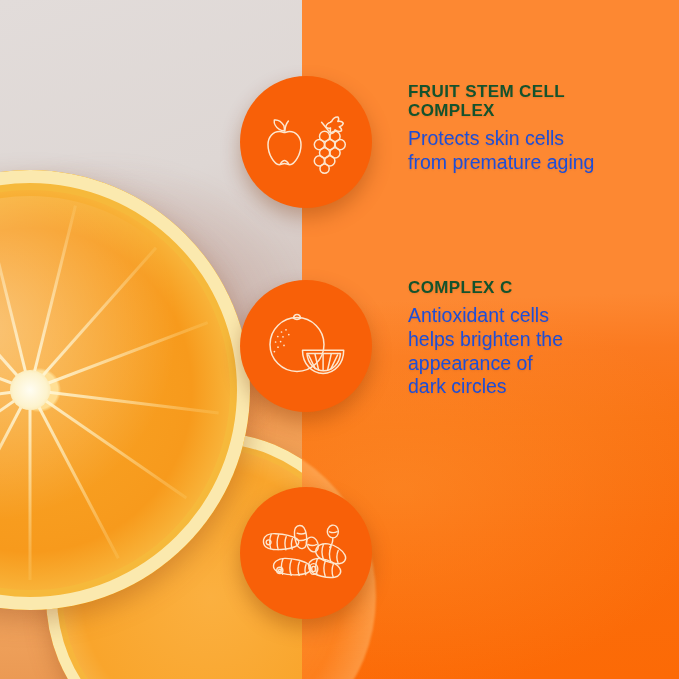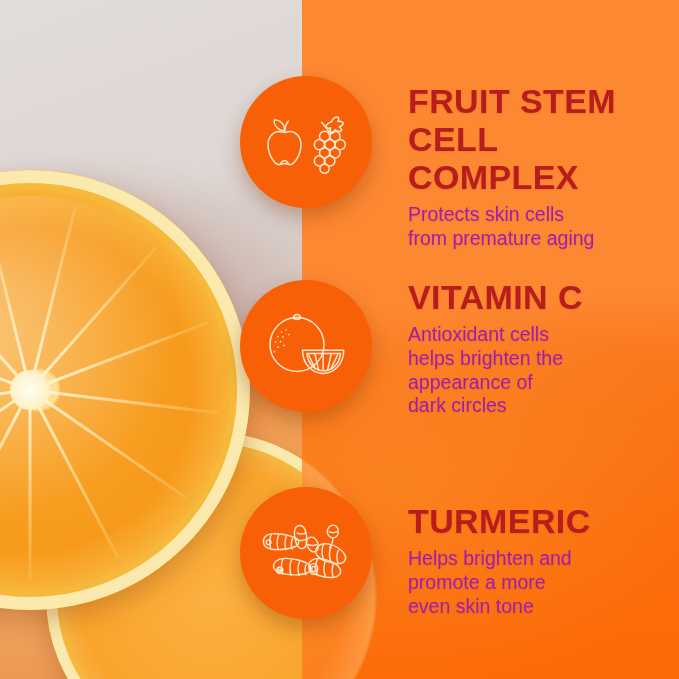--- a/index.html
+++ b/index.html
@@ -118,34 +118,34 @@
   .badge-2 { left:240px; top:280px; }
   .badge-3 { left:240px; top:487px; }
 
   
   .block { position:absolute; left:408px; z-index:6; }
   .block-1 { top:82px; }
   .block-2 { top:278px; }
   .block-3 { top:502px; }
 
   .heading {
-    font-size:34px;
+    font-size:17px;
     font-weight:700;
     letter-spacing:.4px;
     line-height:1.12;
-    color:#b91c1c;
+    color:#14532d;
     white-space:pre-line;
     text-shadow:0 1px 2px rgba(150,60,0,.18);
   }
   .sub {
     margin-top:7px;
     font-size:19.5px;
     font-weight:400;
     line-height:1.22;
-    color:#a21caf;
+    color:#1d4ed8;
     white-space:pre-line;
     text-shadow:0 1px 2px rgba(150,60,0,.14);
   }
 </style>
 </head>
 <body>
 
 <div class="infographic">
 
   <div class="photo-pane">
@@ -292,27 +292,21 @@
   </div>
 
   <div class="block block-1">
     <div class="heading">FRUIT STEM CELL
 COMPLEX</div>
     <div class="sub">Protects skin cells
 from premature aging</div>
   </div>
 
   <div class="block block-2">
-    <div class="heading">VITAMIN C</div>
+    <div class="heading">COMPLEX C</div>
     <div class="sub">Antioxidant cells
 helps brighten the
 appearance of
 dark circles</div>
   </div>
 
-  <div class="block block-3">
-    <div class="heading">TURMERIC</div>
-    <div class="sub">Helps brighten and
-promote a more
-even skin tone</div>
-  </div>
 
 </div>
 
 </body></html>

